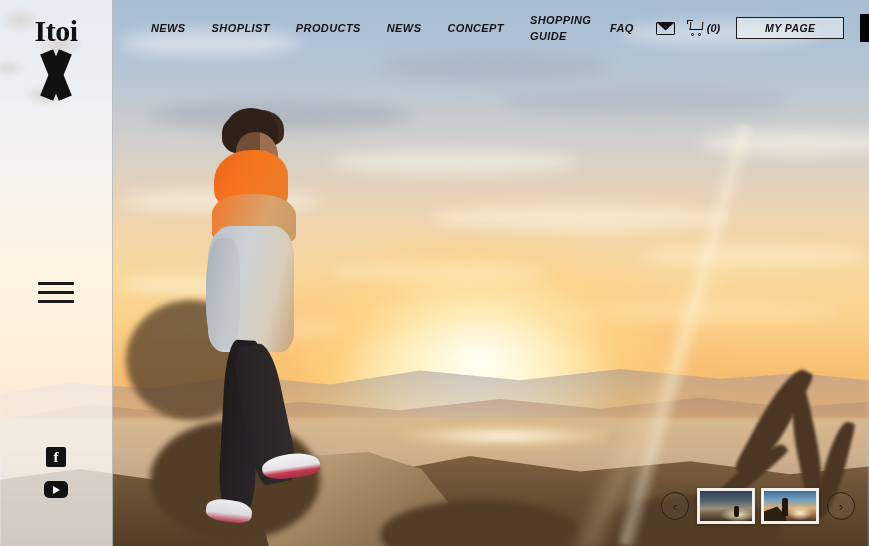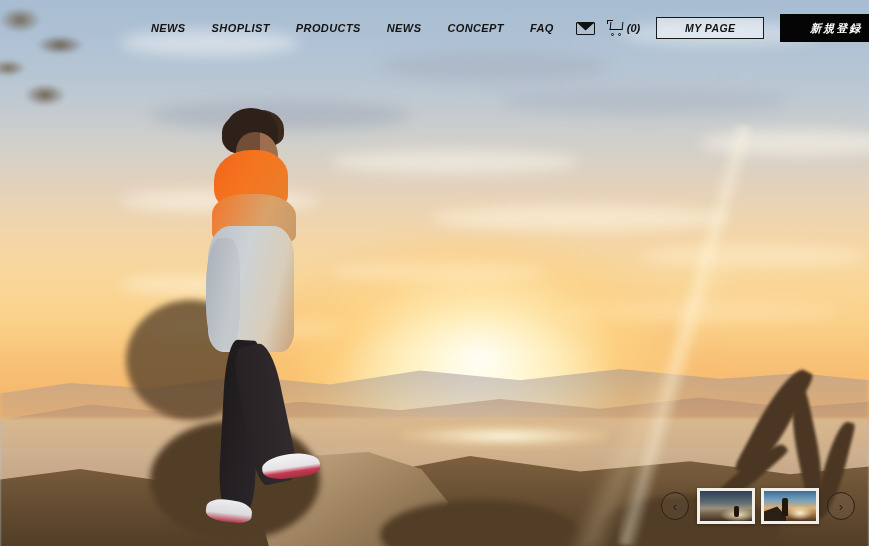--- a/index.html
+++ b/index.html
@@ -408,28 +408,49 @@
       <div class="p-shoulder"></div>
       <div class="p-jacket"></div>
       <div class="p-arm"></div>
       <div class="p-leg-back"></div>
       <div class="p-leg-front"></div>
       <div class="p-shoe-front"></div>
       <div class="p-shoe-back"></div>
     </div>
   </div>
 
+  <aside class="sidebar">
+    <div class="logo">
+      <div class="logo-word">Itoi</div>
+      <div class="logo-x">
+        <span></span>
+          <span></span>
+      </div>
+    </div>
+
+    <div class="hamburger">
+      <i></i>
+        <i></i>
+        <i></i>
+    </div>
+
+    <div class="socials">
+      <div class="soc fb-icon"></div>
+      <div class="soc yt-icon"></div>
+    </div>
+  </aside>
 
   <nav class="topnav">
     <div class="navlinks">
       <div class="navlink">NEWS</div>
       <div class="navlink">SHOPLIST</div>
       <div class="navlink">PRODUCTS</div>
       <div class="navlink">NEWS</div>
       <div class="navlink">CONCEPT</div>
+      <div class="navlink two-line">SHOPPING GUIDE</div>
     </div>
 
     <div class="navright">
       <div class="faq">FAQ</div>
 
       <div class="mail-icon">
         <div class="mail-inner"></div>
       </div>
 
       <div class="cart-wrap">

